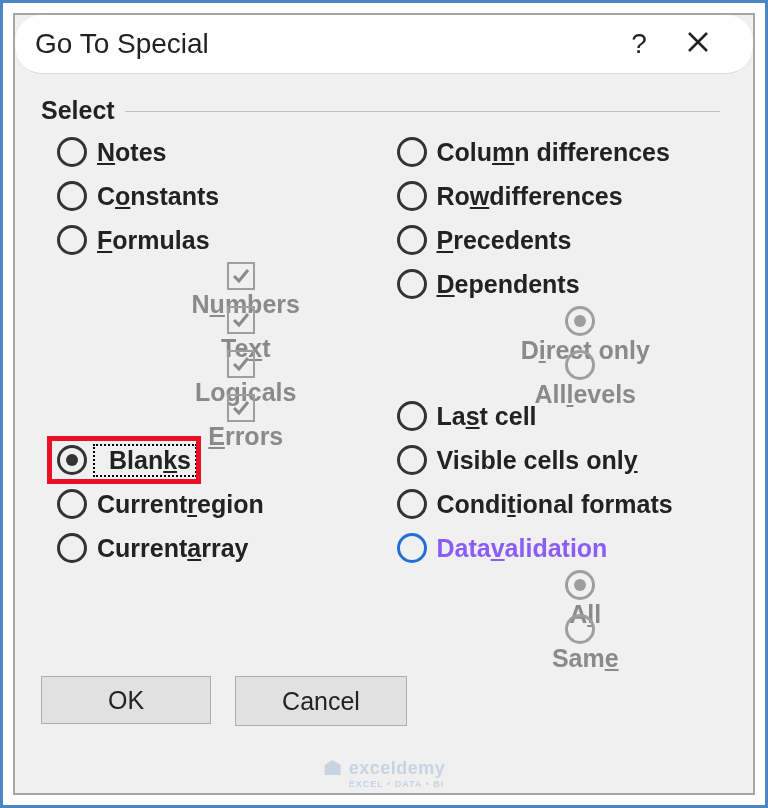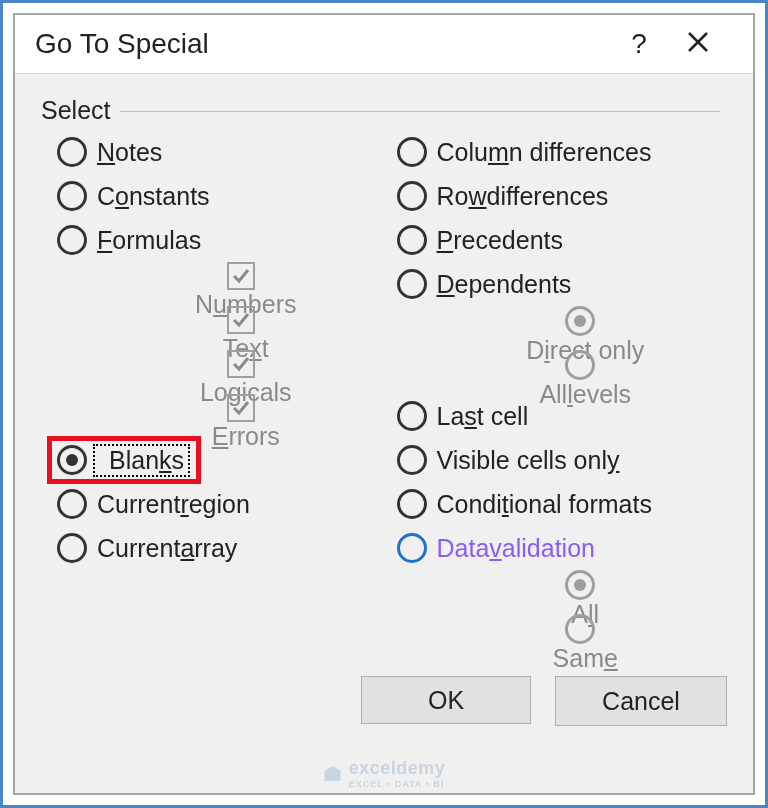--- a/index.html
+++ b/index.html
@@ -24,20 +24,21 @@
     border: 2px solid #a6a6a6;
     background: #f0f0f0;
   }
   .titlebar {
     display: flex;
     align-items: center;
     height: 58px;
     background: #ffffff;
     border-bottom: 1px solid #d9d9d9;
     padding: 0 20px;
+    border-radius: 27px;
   }
   .titlebar .title {
     font-size: 28px;
     color: #222;
     flex: 1;
   }
   .titlebar .help {
     font-size: 28px;
     color: #222;
     width: 48px;
@@ -45,20 +46,21 @@
     cursor: pointer;
   }
   .titlebar .close {
     width: 70px;
     text-align: center;
     cursor: pointer;
   }
   .titlebar .close svg { width: 22px; height: 22px; }
   .body {
     padding: 22px 33px 0 26px;
+    font-weight: bold;
   }
   .group-label {
     font-size: 25px;
     color: #222;
     display: inline-block;
     background: #f0f0f0;
     padding-right: 10px;
     position: relative;
     z-index: 2;
   }
@@ -137,21 +139,21 @@
     box-sizing: border-box;
     pointer-events: none;
   }
   .hl-blue {
     border: 5px solid #1e6fd6;
     box-sizing: border-box;
   }
   
   .button-row {
     display: flex;
-    justify-content: flex-end;
+    justify-content: flex-start;
     gap: 24px;
     padding: 18px 26px 0 26px;
   }
   .btn {
     width: 170px;
     height: 48px;
     background: #e1e1e1;
     border: 1px solid #adadad;
     font-size: 25px;
     color: #222;
@@ -161,21 +163,21 @@
     cursor: pointer;
   }
   .watermark {
     position:absolute;
     left:50%; transform:translateX(-50%);
     bottom:16px;
     font-size:18px;
     color:#c8d4e0;
     font-weight:600;
     letter-spacing:0.5px;
-    display:flex; align-items:center; gap:6px;
+    display:flex; gap:6px;
     pointer-events:none;
   }
   .watermark .sub { font-size:9px; color:#c8d4e0; display:block; letter-spacing:1px; }
 </style>
 </head>
 <body>
 
 <div class="outer-frame">
   <div class="dialog">
 

